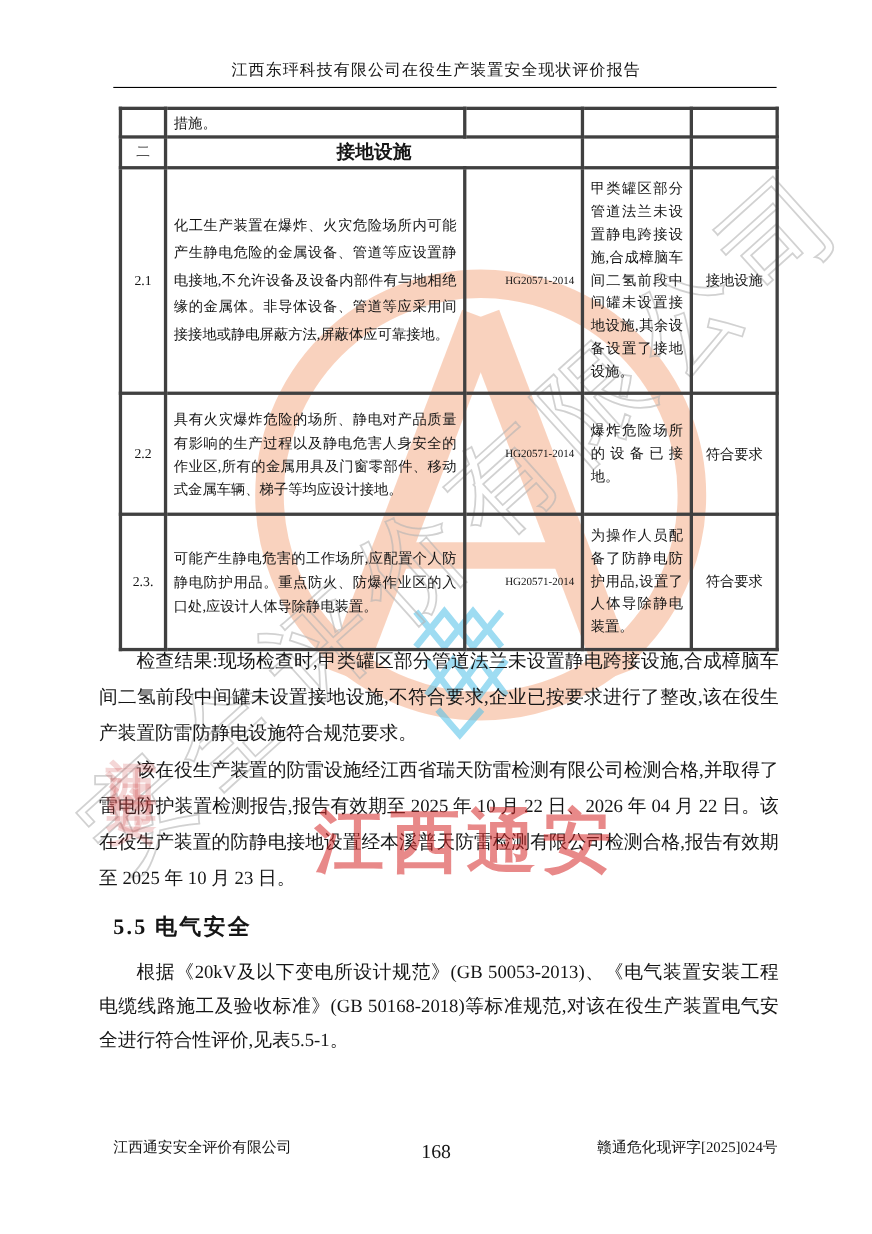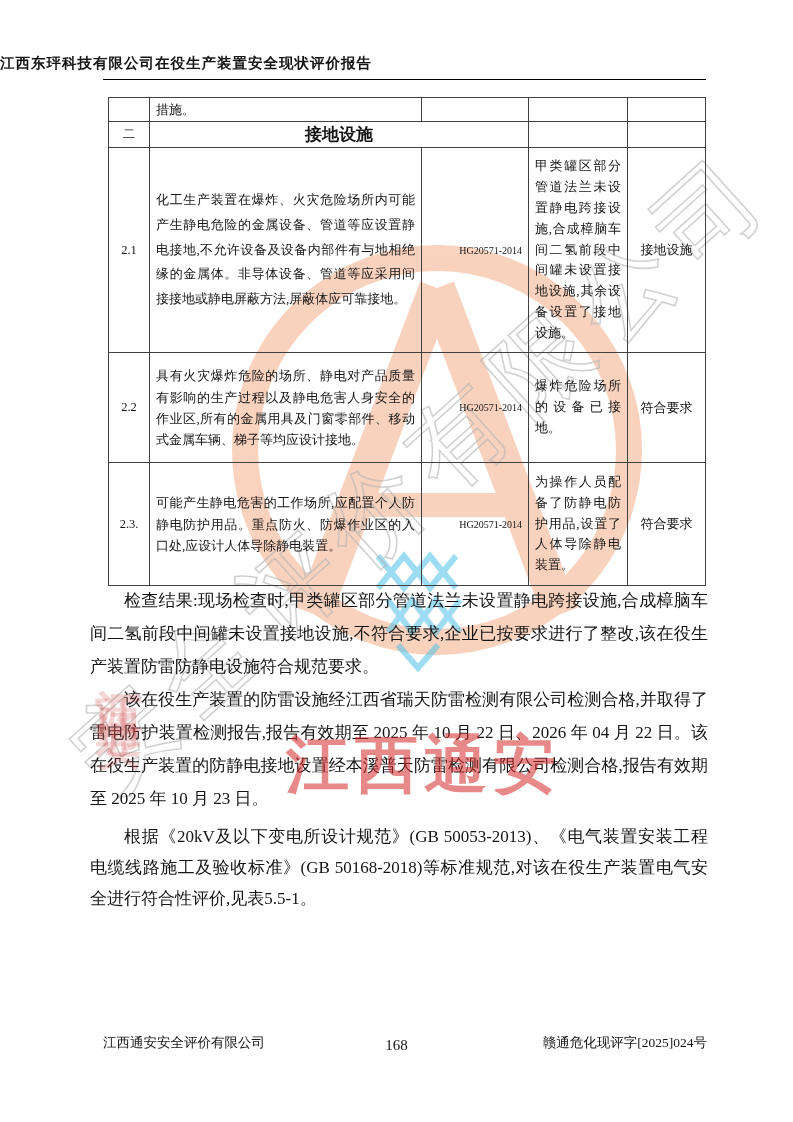--- a/index.html
+++ b/index.html
@@ -9,33 +9,33 @@
     background:#ffffff; overflow:hidden; color:#151515;
     font-family:"Liberation Serif","DejaVu Serif",serif;
   }
   .wm-under, .wm-over { position:absolute; inset:0; pointer-events:none; }
   .wm-under { z-index:0; }
   .content  { position:absolute; inset:0; z-index:1; }
   .wm-over  { z-index:2; }
 
   .header-title {
     position:absolute; top:54px; left:0; width:100%;
-    font-size:14.5px; letter-spacing:1px;font-weight:bold;
+    text-align:center; font-size:14.5px; letter-spacing:1px;
   }
   .header-rule {
     position:absolute; top:79px; left:103px; width:603px;
     border-top:1.5px solid #000;
   }
 
   table.eval {
     position:absolute; top:97px; left:108px; width:597px;
     border-collapse:collapse; table-layout:fixed;
     font-size:13px; border:1.5px solid #000;
   }
-  table.eval td { border:1px solid #404040; padding:1px 6px; vertical-align:middle; overflow:hidden; }
+  table.eval td { border:3px solid #404040; padding:1px 6px; vertical-align:middle; overflow:hidden; }
   .c-no    { text-align:center; font-size:12.5px; padding:1px 1px; }
   .c-content { text-align:justify; line-height:1.62; }
   .c-content.tall { line-height:1.9;margin-top:32px; }
   .c-basis { text-align:right; font-size:10px; padding:1px 2px; letter-spacing:0; }
   .c-finding { text-align:justify; line-height:1.6; padding:1px 5px; }
   .c-concl { text-align:center; padding:1px 2px; }
   .section-cell { text-align:center; font-weight:bold; font-size:17px; }
 
   .body-text {
     position:absolute; top:584px; left:90px; width:618px;
@@ -43,21 +43,21 @@
   }
   .para { text-indent:2em; line-height:33px; }
   .section-heading {
     font-size:20px; font-weight:bold; margin:14px 0 12px 13px;
     letter-spacing:2px; text-align:left; text-indent:0;
   }
   .para3 { text-indent:2em; line-height:31px; margin-top:6px; }
 
   .footer { position:absolute; top:1034px; left:0; width:100%; height:22px; font-size:13.5px; }
   .f-left  { position:absolute; left:103px; top:0;text-align:center; }
-  .f-page  { position:absolute; left:0; top:3px; width:100%; text-align:center; font-size:15px; }
+  .f-page  { position:absolute; left:0; top:3px; width:100%; text-align:center; font-size:18px; }
   .f-right { position:absolute; right:86px; top:0;margin-left:44px; }
 
   .red-wm {
     position:absolute; top:722px; left:286px;
     font-size:63px; font-weight:bold; letter-spacing:6px; white-space:nowrap;
     color:rgba(213,40,40,0.55);
     font-family:"Liberation Serif","DejaVu Serif",serif;
   }
   .vert-red-wm {
     position:absolute; top:652px; left:88px;
@@ -137,20 +137,21 @@
         <td class="c-basis">HG20571-2014</td>
         <td class="c-finding">为操作人员配备了防静电防护用品,设置了人体导除静电装置。</td>
         <td class="c-concl">符合要求</td>
       </tr>
     </tbody>
       </table>
 
     <div class="body-text">
       <p class="para">检查结果:现场检查时,甲类罐区部分管道法兰未设置静电跨接设施,合成樟脑车间二氢前段中间罐未设置接地设施,不符合要求,企业已按要求进行了整改,该在役生产装置防雷防静电设施符合规范要求。</p>
       <p class="para">该在役生产装置的防雷设施经江西省瑞天防雷检测有限公司检测合格,并取得了雷电防护装置检测报告,报告有效期至 2025 年 10 月 22 日、2026 年 04 月 22 日。该在役生产装置的防静电接地设置经本溪普天防雷检测有限公司检测合格,报告有效期至 2025 年 10 月 23 日。</p>
+      <h2 class="section-heading">5.5 电气安全</h2>
       <p class="para3">根据《20kV及以下变电所设计规范》(GB 50053-2013)、《电气装置安装工程 电缆线路施工及验收标准》(GB 50168-2018)等标准规范,对该在役生产装置电气安全进行符合性评价,见表5.5-1。</p>
     </div>
 
     <div class="footer">
       <span class="f-left">江西通安安全评价有限公司</span>
       <span class="f-page">168</span>
       <span class="f-right">赣通危化现评字[2025]024号</span>
     </div>
   </div>
 

